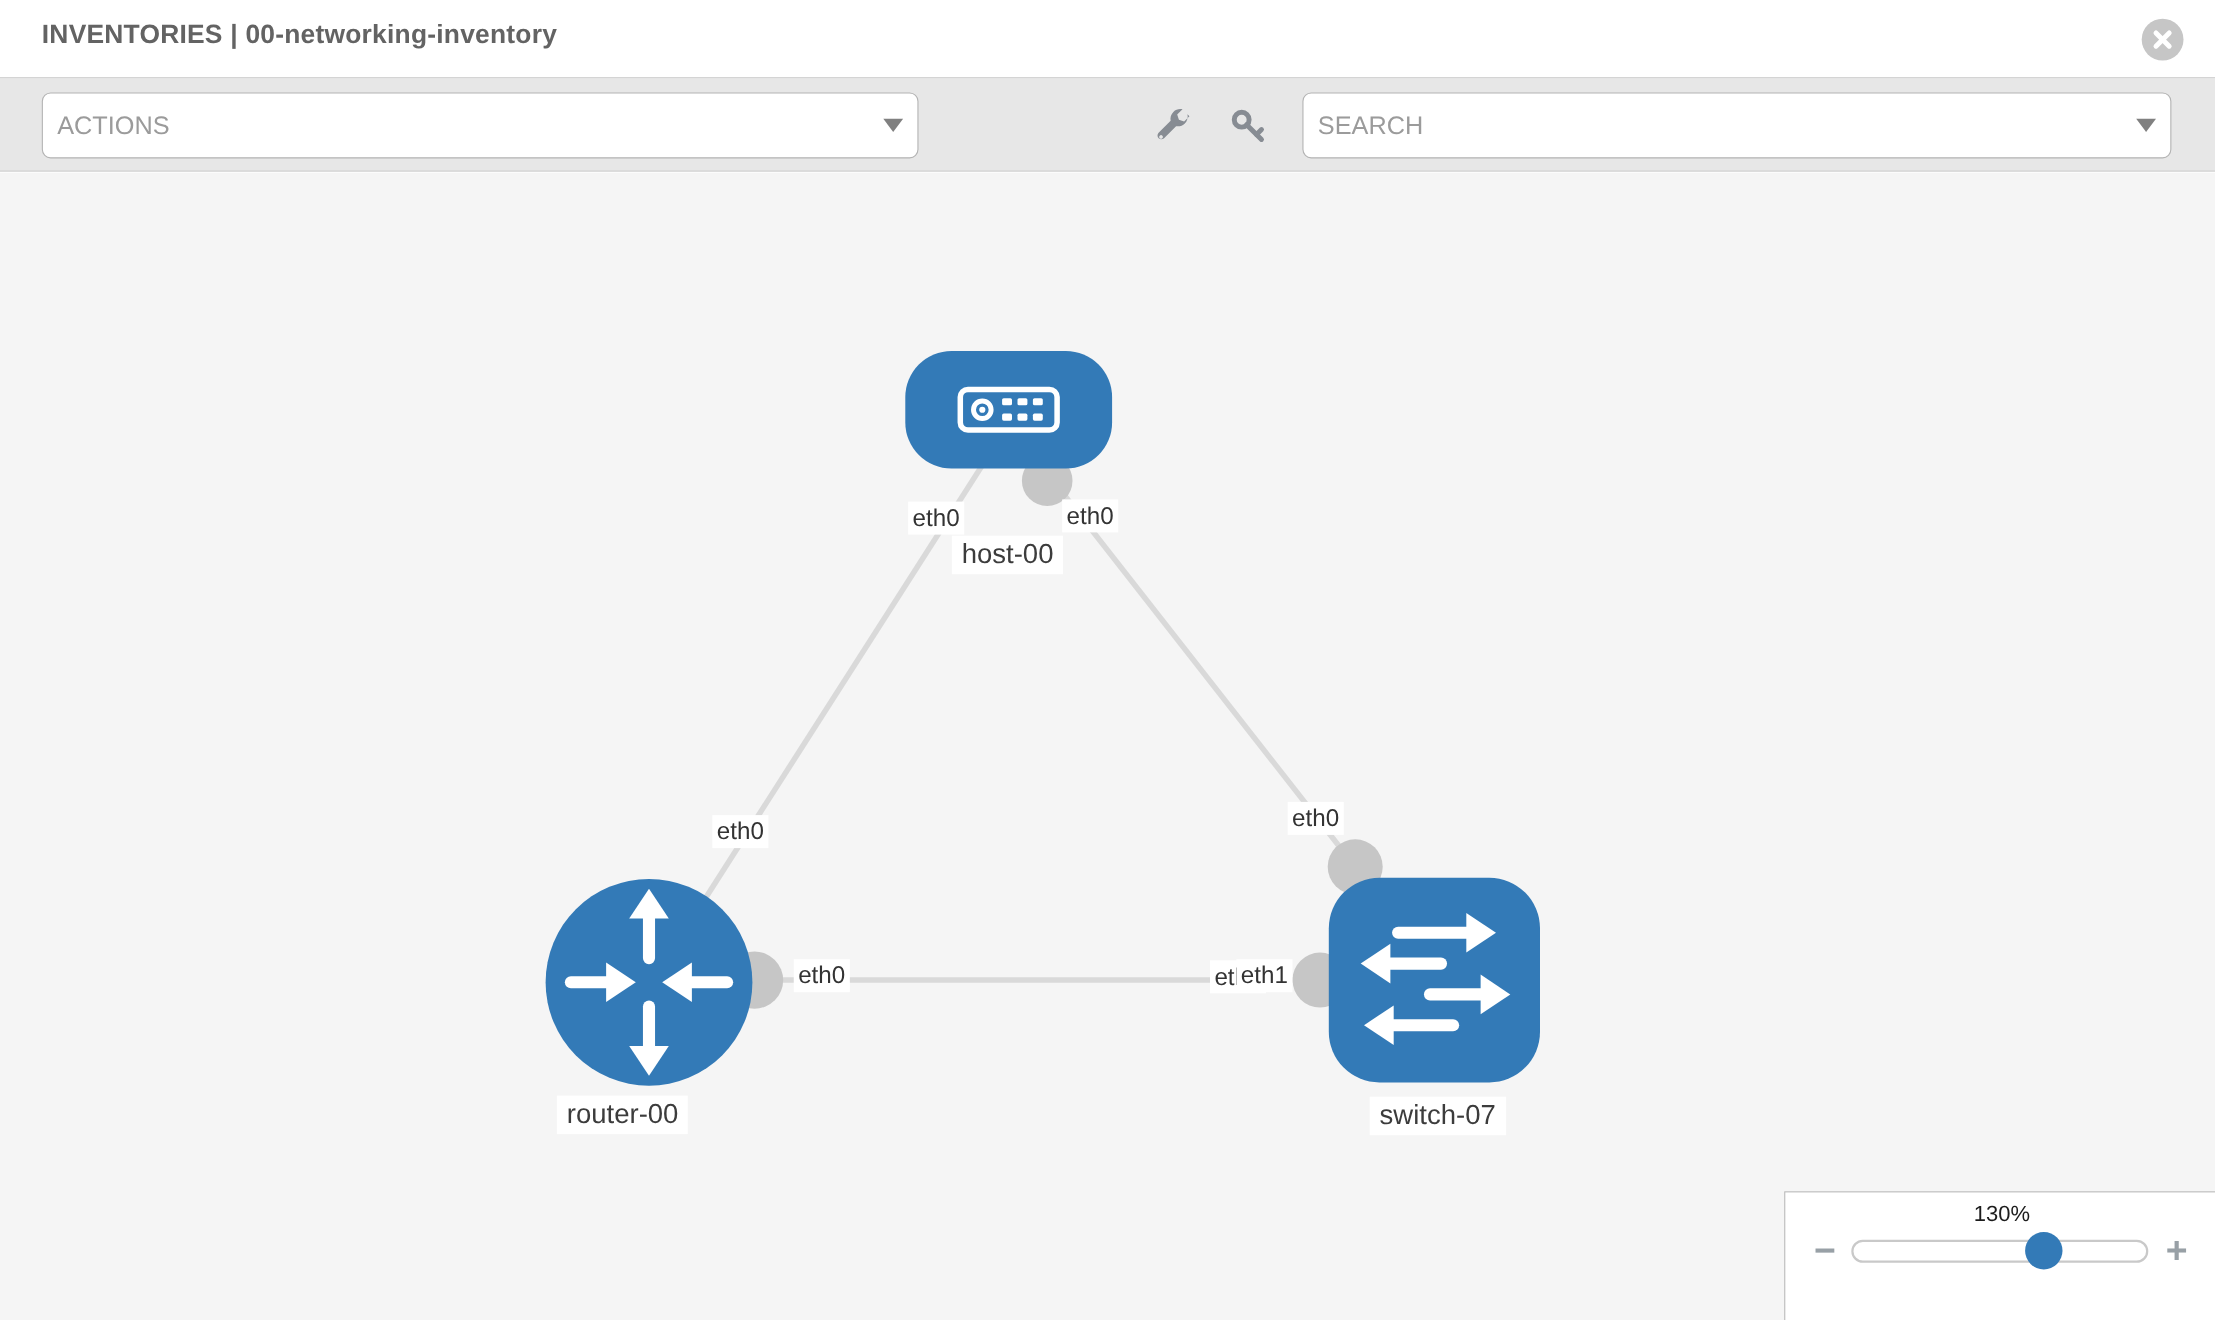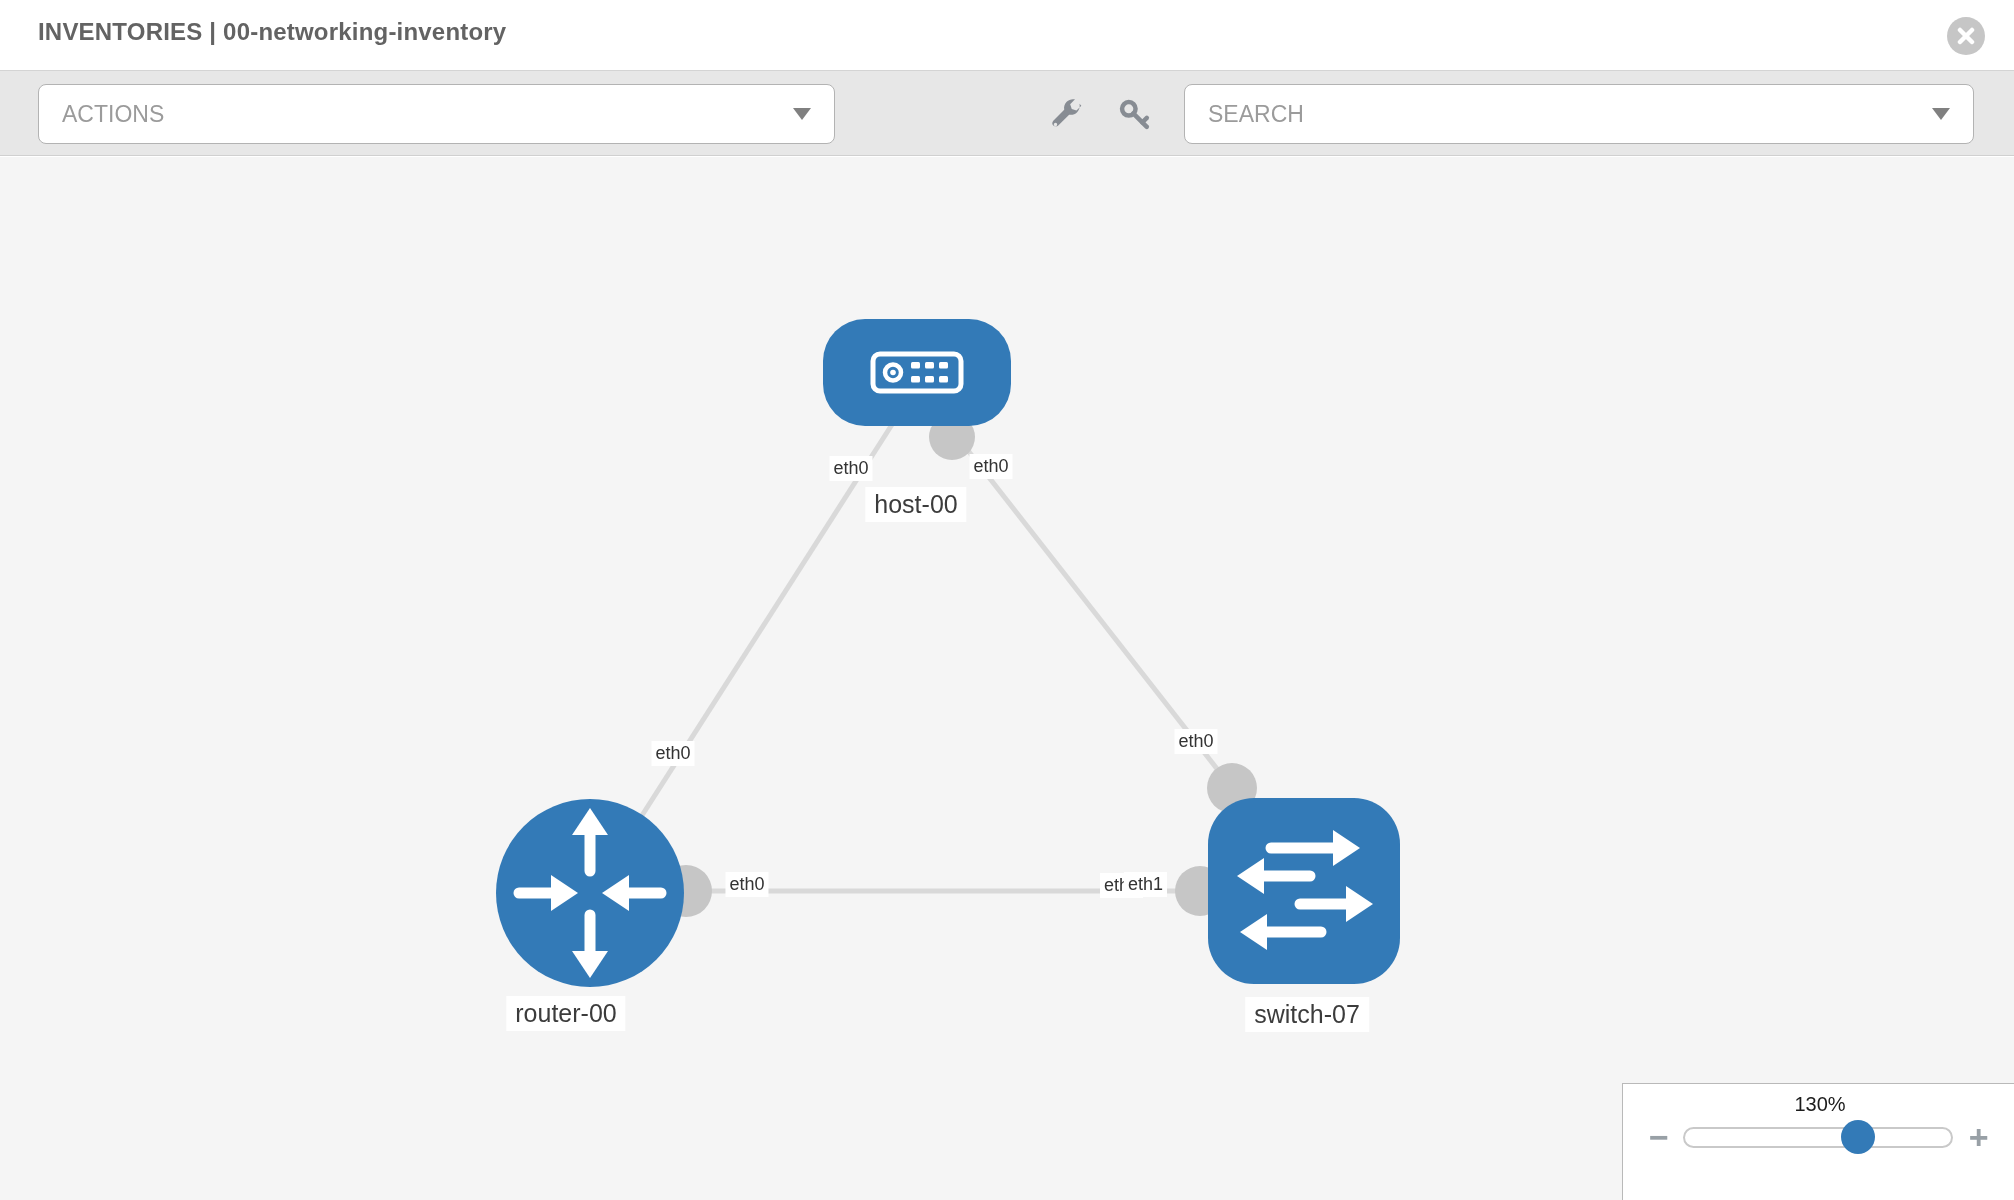--- a/index.html
+++ b/index.html
@@ -7,36 +7,36 @@
   .page { position:relative; width:2014px; height:1097px; }
 
   
   .header { position:absolute; top:0; left:0; width:100%; height:70px; background:#fff; }
   .page-title { position:absolute; left:38px; top:18px; font-size:24px; font-weight:700; color:#636363; letter-spacing:.2px; }
   .close-btn { position:absolute; right:29px; top:17px; width:38px; height:38px; border-radius:50%; background:#c6c6c6; display:flex; align-items:center; justify-content:center; cursor:pointer; }
   .close-btn svg { width:18px; height:18px; }
 
   
   .toolbar { position:absolute; top:70px; left:0; width:100%; height:86px; background:#e7e7e7; border-top:1px solid #d4d4d4; border-bottom:1px solid #d0d0d0; }
-  .select-box { position:absolute; top:13px; height:60px; background:#fff; border:1px solid #b3b3b3; border-radius:8px; display:flex; align-items:center; padding:0 23px; color:#9b9b9b; font-size:23px; cursor:pointer; }
+  .select-box { position:absolute; top:13px; height:60px; background:#fff; border:1px solid #b3b3b3; border-radius:8px; display:flex; align-items:center; padding:0 13px; color:#9b9b9b; font-size:23px; cursor:pointer; }
   .select-actions { left:38px; width:797px; }
   .select-search { left:1184px; width:790px;gap:20px; }
   .select-box .label { flex:1; }
   .caret { width:0; height:0; border-left:9px solid transparent; border-right:9px solid transparent; border-top:12px solid #808080; }
   .tool-icon { position:absolute; top:23px; width:42px; height:42px; display:flex; align-items:center; justify-content:center; cursor:pointer; }
   .tool-wrench { left:1044px; }
   .tool-key { left:1114px; }
 
   
   .canvas { position:absolute; top:157px; left:0; width:2014px; height:1043px; background:#f5f5f5; overflow:hidden; }
   .canvas svg.topology { position:absolute; top:0; left:0; }
 
   .node-label, .iface-label { position:absolute; background:#fff; color:#3c3c3c; white-space:nowrap; }
   .node-label { font-size:25px; padding:3px 9px; transform:translateX(-50%); }
-  .iface-label { font-size:18px; padding:2px 4px; color:#333; }
+  .iface-label { font-size:22px; padding:2px 4px; color:#333; }
   .centered { transform:translateX(-50%); }
 
   
   .zoom-panel { position:absolute; left:1622px; top:1083px; width:396px; height:121px; background:#fff; border:1px solid #b9b9b9; }
   .zoom-level { margin-top:9px; text-align:center; font-size:20px; color:#1c1c1c; }
   .zoom-row { display:flex; align-items:center; margin-top:6px; padding-left:26px; }
   .zoom-minus, .zoom-plus { font-size:34px; font-weight:700; color:#98a0a6; line-height:30px; cursor:pointer; user-select:none; }
   .zoom-track { position:relative; width:270px; height:21px; margin:0 16px 0 14px; background:#fff; border:2px solid #c9c9c9; border-radius:12px; cursor:pointer; }
   .zoom-knob { position:absolute; left:156px; top:50%; transform:translateY(-50%); width:34px; height:34px; border-radius:50%; background:#337ab7; cursor:grab; }
 </style>

